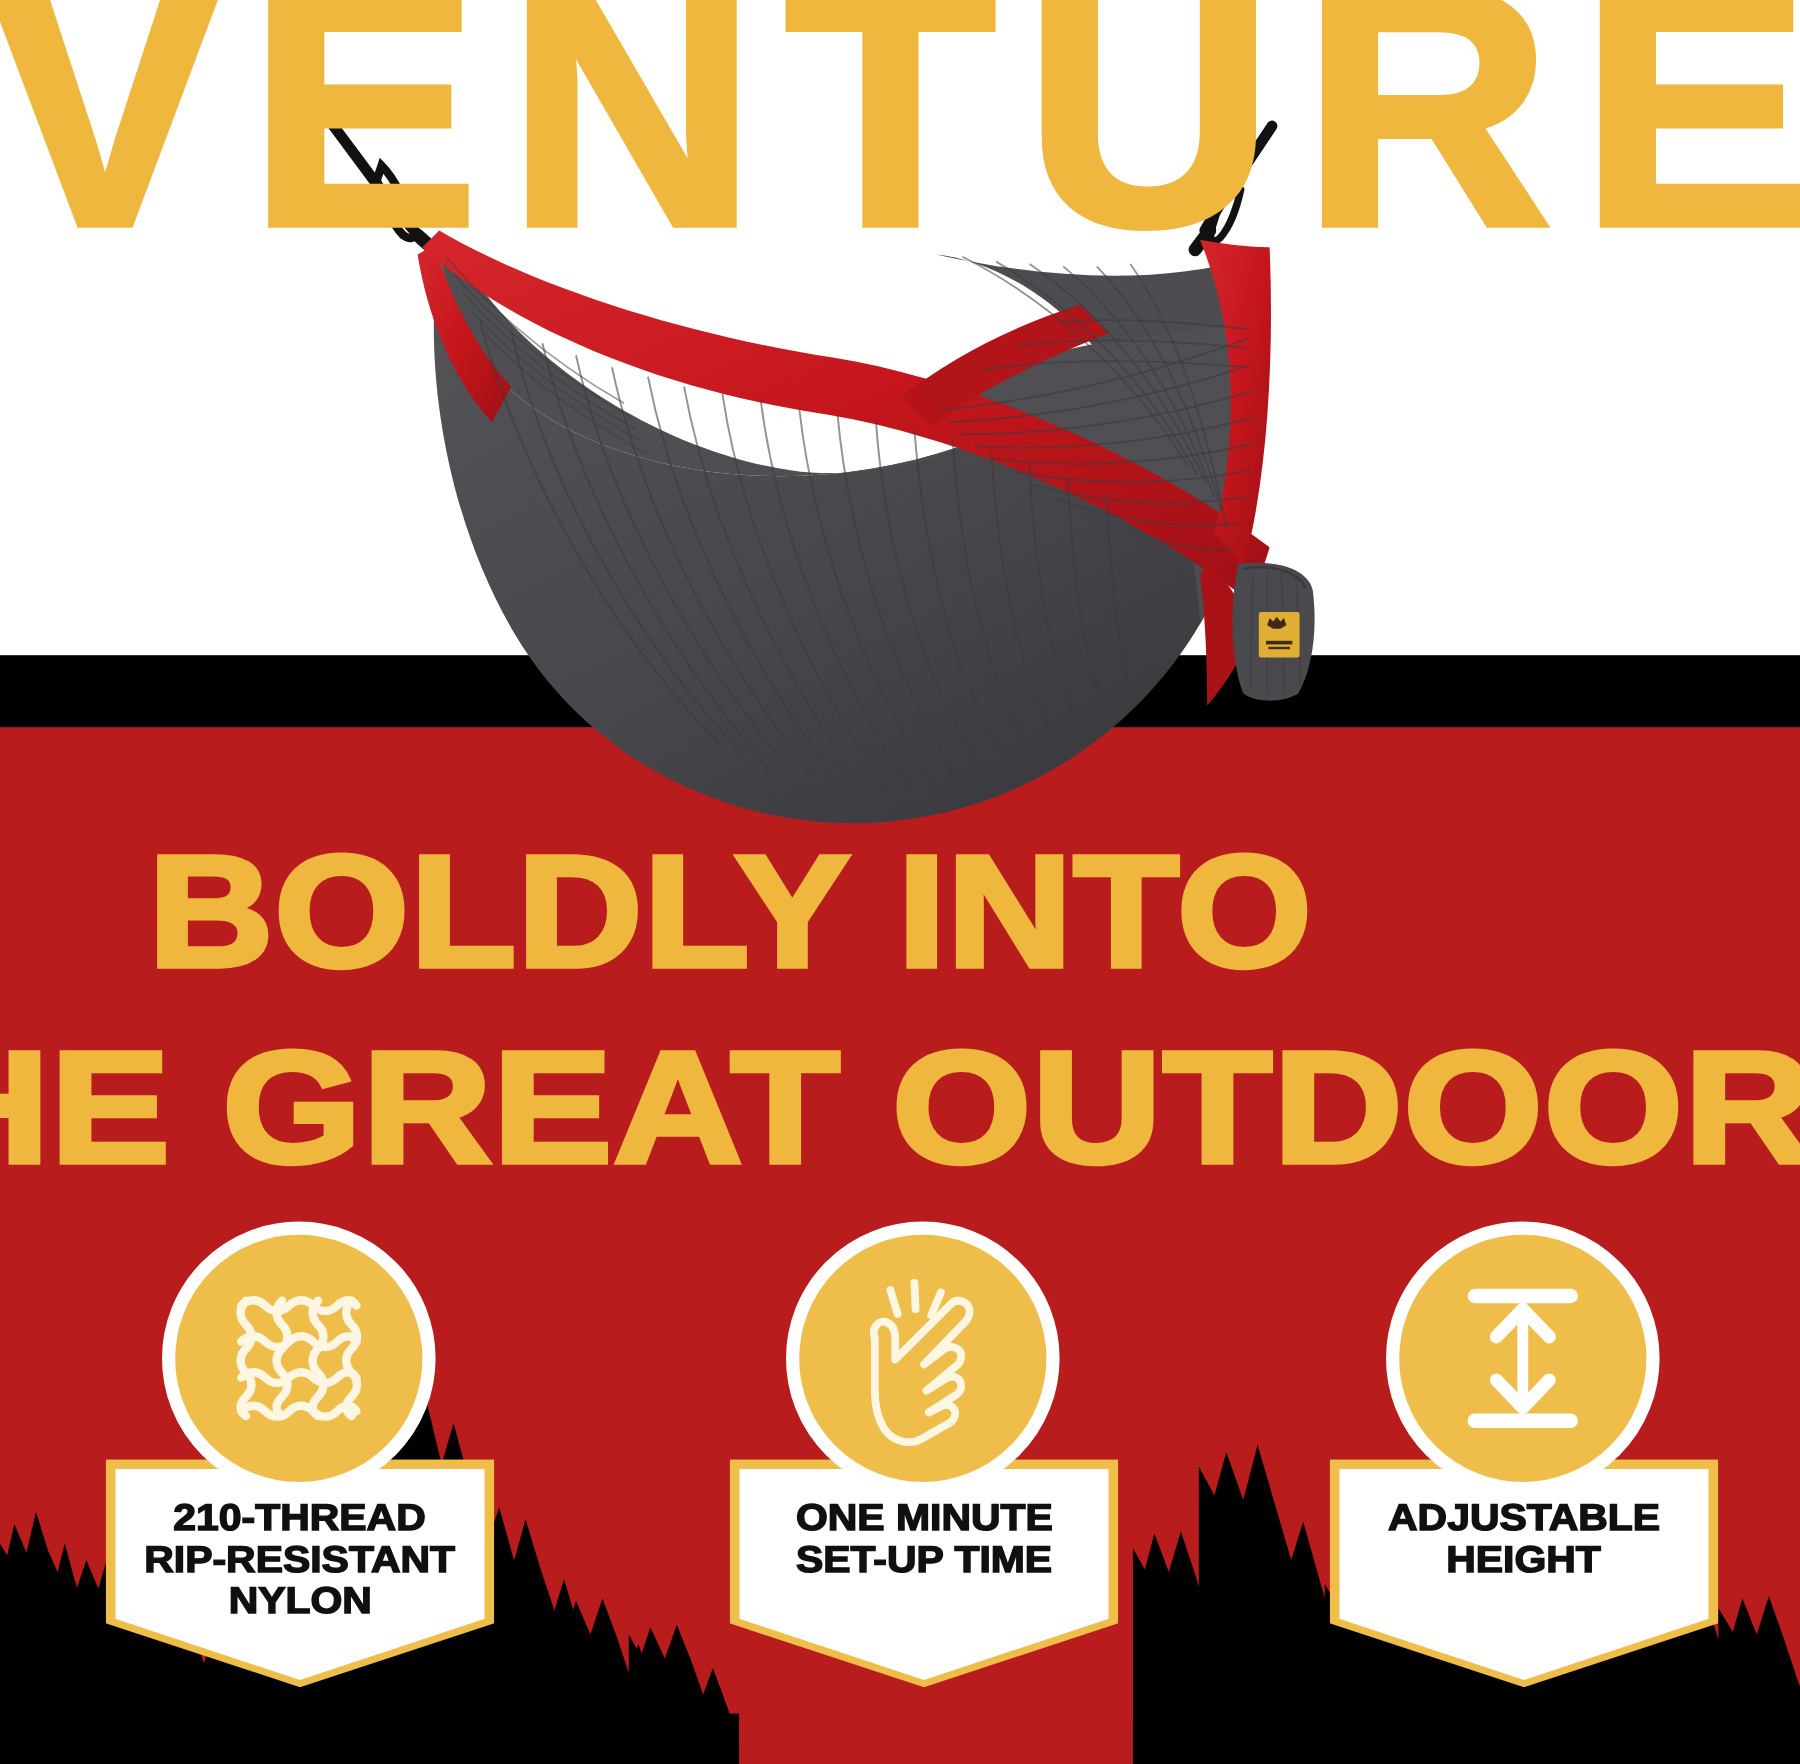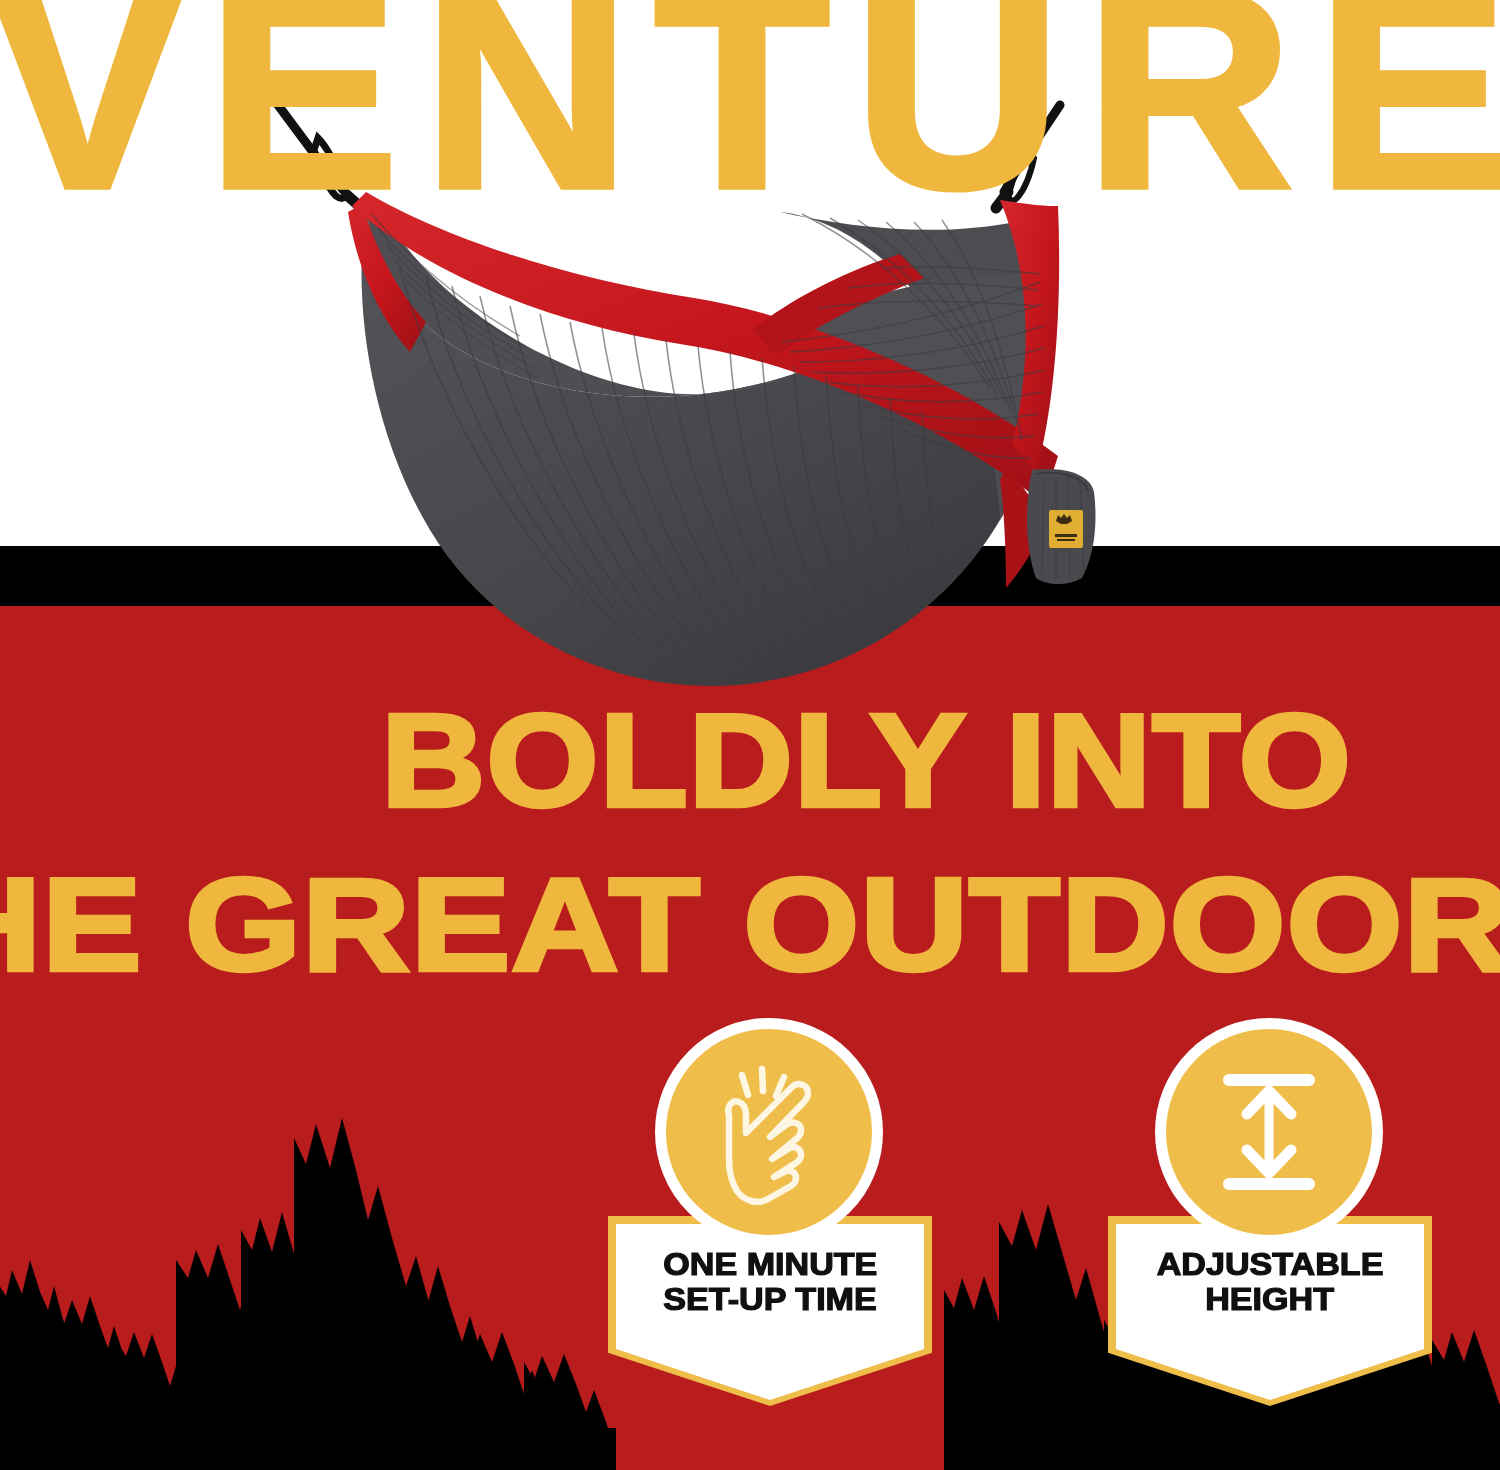--- a/index.html
+++ b/index.html
@@ -68,21 +68,21 @@
     left: 0; top: 0;
     width: 1500px; height: 720px;
     z-index: 5;
   }
 
   
   #headline {
     position: absolute;
     left: 0; top: 706px;
     width: 1218px;
-    text-align: right;
+    text-align: center;
     z-index: 7;
   }
   .hl-line {
     font-family: "Liberation Sans Narrow", "Liberation Sans", sans-serif;
     font-weight: 700;
     color: #efb73d;
     line-height: 0.93;
     white-space: nowrap;
     letter-spacing: 1px;
     transform-origin: 50% 50%;
@@ -358,20 +358,43 @@
     </g>
   </svg>
 
   <div id="headline">
     <div class="hl-line" id="hl1">BOLDLY INTO</div>
     <div class="hl-line" id="hl2">THE GREAT OUTDOORS</div>
   </div>
 
   <div id="badges">
 
+    <div class="badge" id="badge-0">
+      <div class="badge-banner">
+        <div class="badge-banner-inner">
+          <div class="badge-label">210-THREAD</div>
+          <div class="badge-label">RIP-RESISTANT</div>
+          <div class="badge-label">NYLON</div>
+        </div>
+      </div>
+      <div class="badge-circle">
+        <svg width="140" height="140" viewBox="0 0 140 140">
+          <g fill="none" stroke="#fdf6e3" stroke-width="7" stroke-linecap="round" stroke-linejoin="round">
+            <path d="M26 22 C 20 28, 20 36, 26 42 C 32 48, 32 56, 26 62 C 20 68, 20 76, 26 82 C 32 88, 32 96, 26 102 C 20 108, 20 114, 26 118"></path>
+            <path d="M56 22 C 50 28, 50 36, 56 42 C 62 48, 62 56, 56 62 C 50 68, 50 76, 56 82 C 62 88, 62 96, 56 102 C 50 108, 50 114, 56 118"></path>
+            <path d="M86 22 C 80 28, 80 36, 86 42 C 92 48, 92 56, 86 62 C 80 68, 80 76, 86 82 C 92 88, 92 96, 86 102 C 80 108, 80 114, 86 118"></path>
+            <path d="M114 22 C 108 28, 108 36, 114 42 C 120 48, 120 56, 114 62 C 108 68, 108 76, 114 82 C 120 88, 120 96, 114 102 C 108 108, 108 114, 114 118"></path>
+            <path d="M22 26 C 28 20, 36 20, 42 26 C 48 32, 56 32, 62 26 C 68 20, 76 20, 82 26 C 88 32, 96 32, 102 26 C 108 20, 114 20, 118 26"></path>
+            <path d="M22 56 C 28 50, 36 50, 42 56 C 48 62, 56 62, 62 56 C 68 50, 76 50, 82 56 C 88 62, 96 62, 102 56 C 108 50, 114 50, 118 56"></path>
+            <path d="M22 86 C 28 80, 36 80, 42 86 C 48 92, 56 92, 62 86 C 68 80, 76 80, 82 86 C 88 92, 96 92, 102 86 C 108 80, 114 80, 118 86"></path>
+            <path d="M22 114 C 28 108, 36 108, 42 114 C 48 120, 56 120, 62 114 C 68 108, 76 108, 82 114 C 88 120, 96 120, 102 114 C 108 108, 114 108, 118 114"></path>
+          </g>
+        </svg>
+      </div>
+    </div>
 
     <div class="badge" id="badge-1">
       <div class="badge-banner">
         <div class="badge-banner-inner">
           <div class="badge-label">ONE MINUTE</div>
           <div class="badge-label">SET-UP TIME</div>
           <div class="badge-label"></div>
         </div>
       </div>
       <div class="badge-circle">

